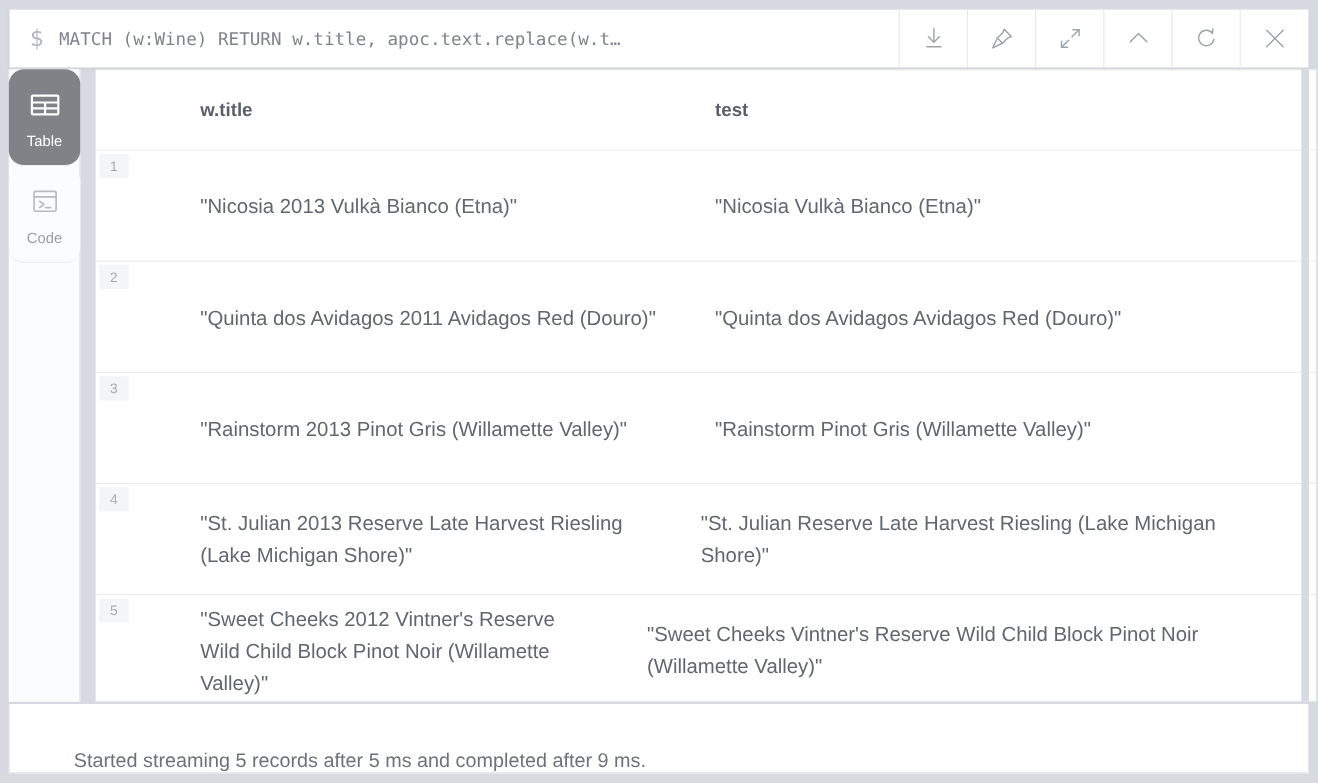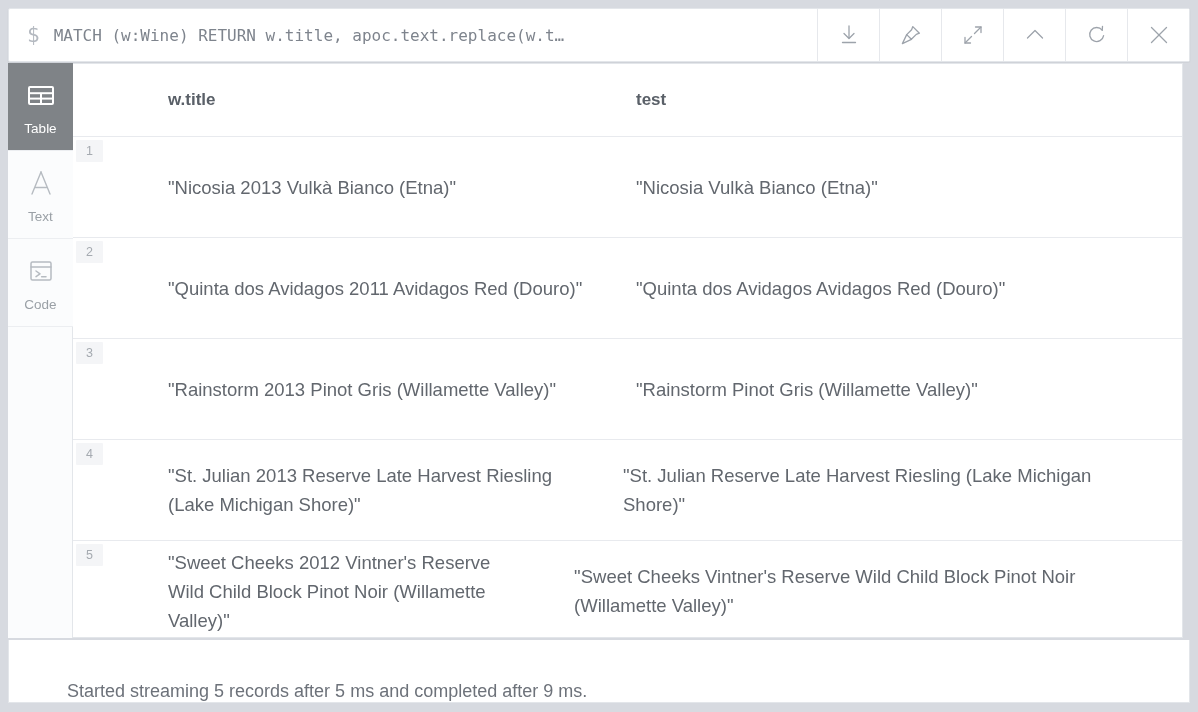--- a/index.html
+++ b/index.html
@@ -91,36 +91,37 @@
   .side-item {
     width: 65px;
     height: 88px;
     display: flex;
     flex-direction: column;
     align-items: center;
     justify-content: center;
     cursor: pointer;
     border-bottom: 1px solid #eceef1;
     background: #fbfcfd;
+    border-radius: 14px;
   }
   .side-item.active {
     background: #7f8387;
   }
   .side-label {
     font-size: 13.5px;
     color: #9aa0a6;
     margin-top: 9px;
   }
   .side-item.active .side-label { color: #ffffff; }
   .side-icon { height: 34px; display: flex; align-items: center; justify-content: center; }
 
   
   .results {
     position: absolute;
-    left: 73px;
+    left: 87px;
     top: 63px;
     width: 1110px;
     height: 575px;
     background: #ffffff;
     border: 1px solid #e3e6ea;
     border-left: none;
     overflow: hidden;
   }
 
   .thead {
@@ -281,30 +282,20 @@
         <svg width="30" height="26" viewBox="0 0 30 26" fill="none" stroke="#ffffff" stroke-width="2">
           <rect x="3" y="5" width="24" height="17" rx="1"></rect>
           <path d="M3 11.2 L27 11.2"></path>
             <path d="M3 16.6 L27 16.6"></path>
             <path d="M15 11.2 L15 22"></path>
         </svg>
       </span>
       <span class="side-label">Table</span>
     </div>
 
-    <div class="side-item">
-      <span class="side-icon">
-        <svg width="30" height="30" viewBox="0 0 30 30" fill="none" stroke="#b6bbc1" stroke-width="1.4" stroke-linecap="round" stroke-linejoin="round">
-          <path d="M15 4 L6 26"></path>
-            <path d="M15 4 L24 26"></path>
-            <path d="M9.4 19.5 L20.6 19.5"></path>
-        </svg>
-      </span>
-      <span class="side-label">Text</span>
-    </div>
 
     <div class="side-item">
       <span class="side-icon">
         <svg width="30" height="26" viewBox="0 0 30 26" fill="none" stroke="#b6bbc1" stroke-width="1.5" stroke-linecap="round" stroke-linejoin="round">
           <rect x="5" y="4" width="20" height="18" rx="1.5"></rect>
           <path d="M5 9 L25 9"></path>
           <path d="M10 13 L14 15.8 L10 18.6"></path>
           <path d="M15.6 18.8 L20 18.8"></path>
         </svg>
       </span>

